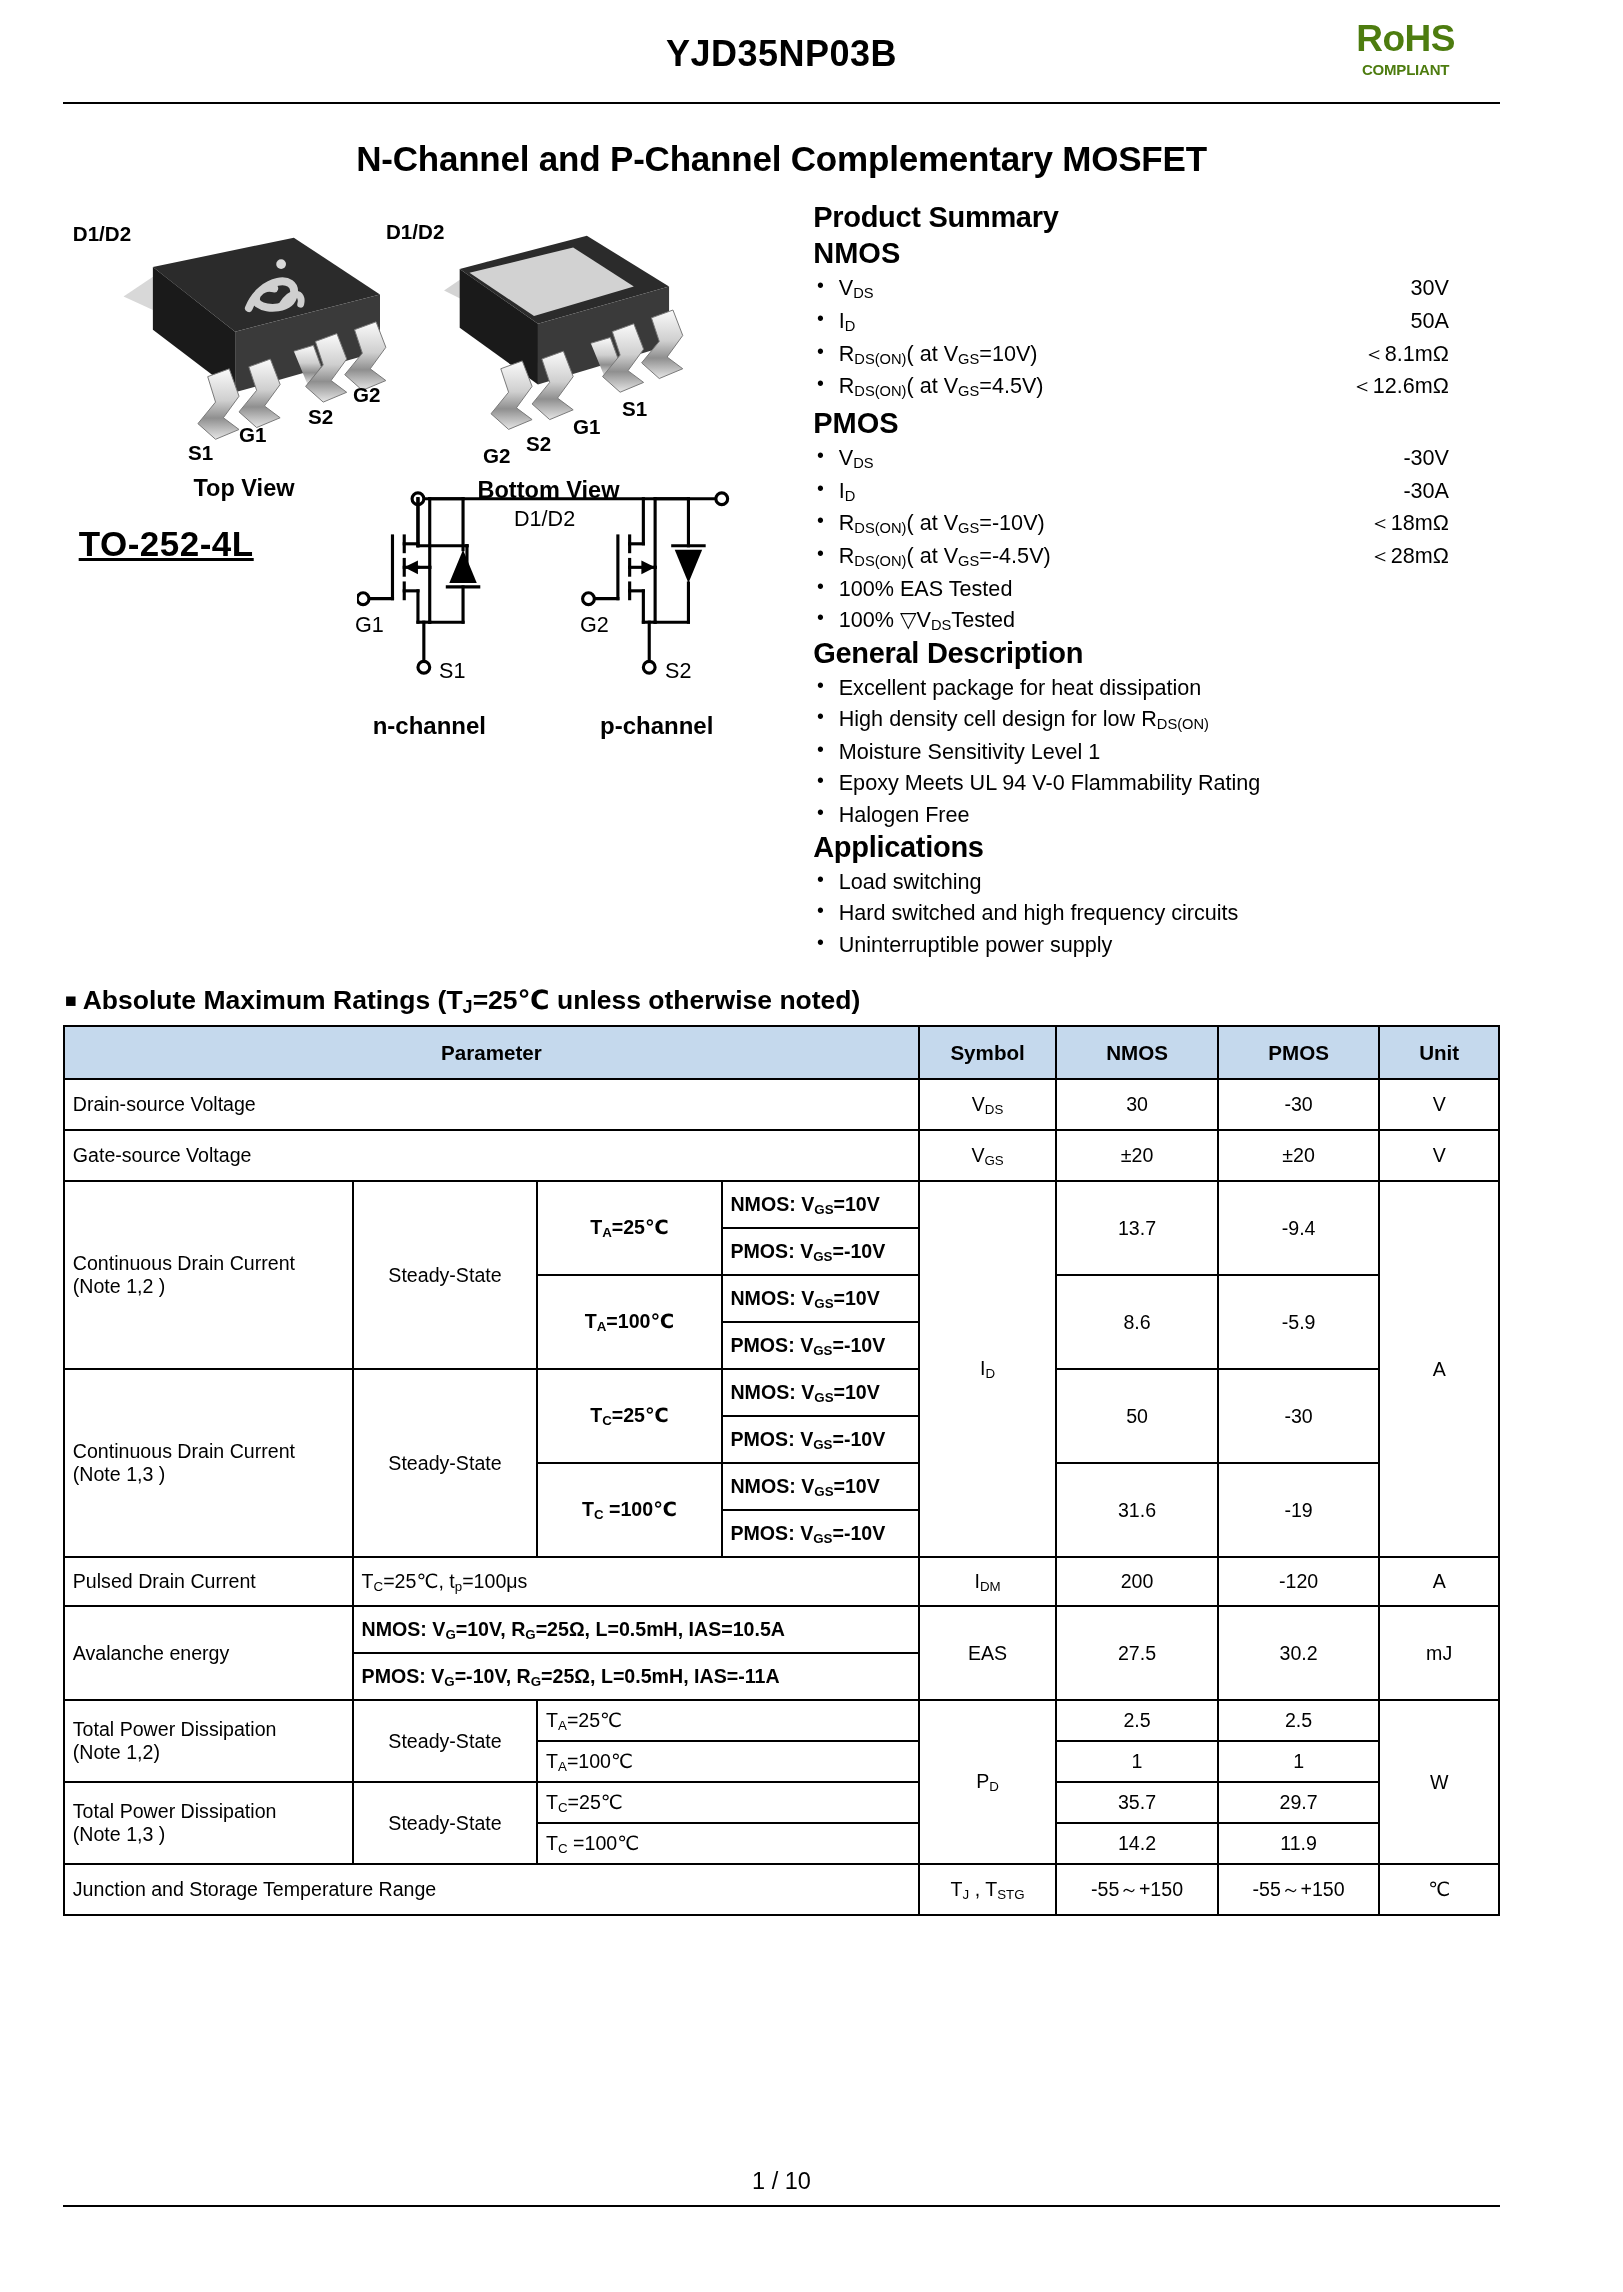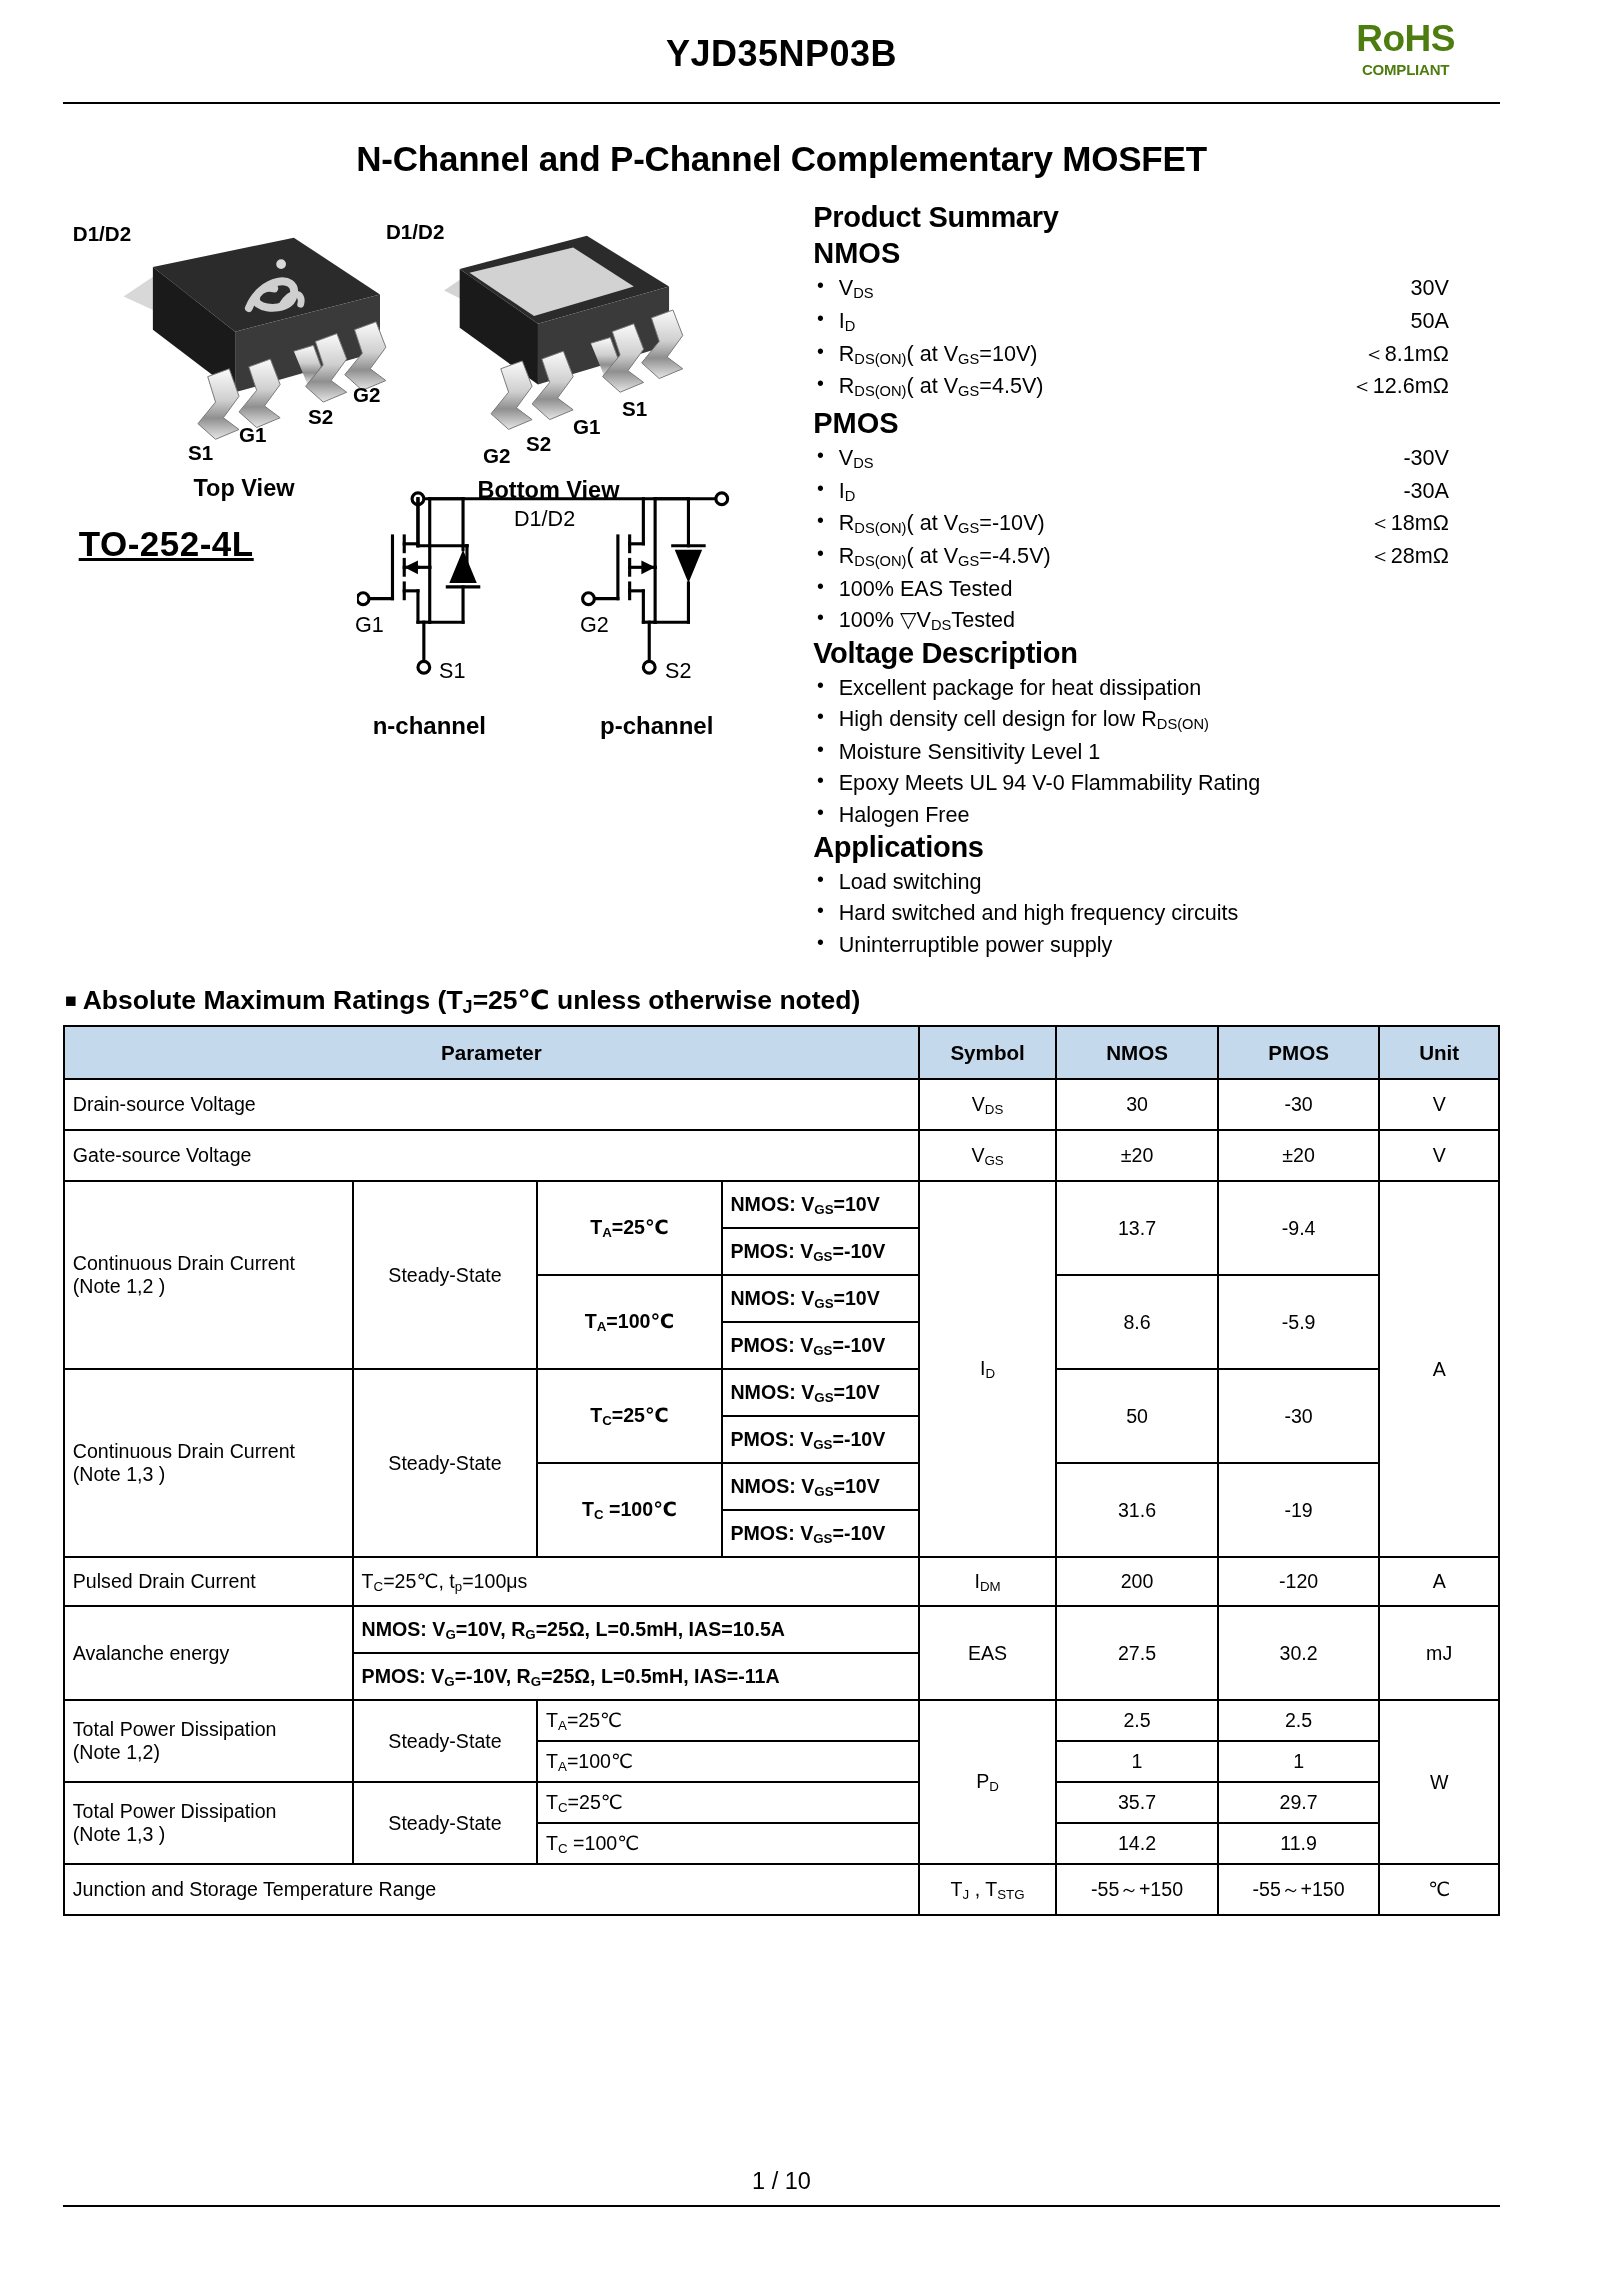--- a/index.html
+++ b/index.html
@@ -280,21 +280,21 @@
         <div class="li">
             <span class="bullet">•</span>
             <span class="txt">100% EAS Tested</span>
           </div>
         <div class="li">
             <span class="bullet">•</span>
             <span class="txt">100% ▽V<sub>DS</sub>Tested</span>
           </div>
       </div>
 
-      <h2 class="sec pl">Voltage Description</h2>
+      <h2 class="sec pl">General Description</h2>
       <div>
         <div class="li">
             <span class="bullet">•</span>
             <span class="txt">Excellent package for heat dissipation</span>
           </div>
         <div class="li">
             <span class="bullet">•</span>
             <span class="txt">High density cell design for low R<sub>DS(ON)</sub></span>
           </div>
         <div class="li">

